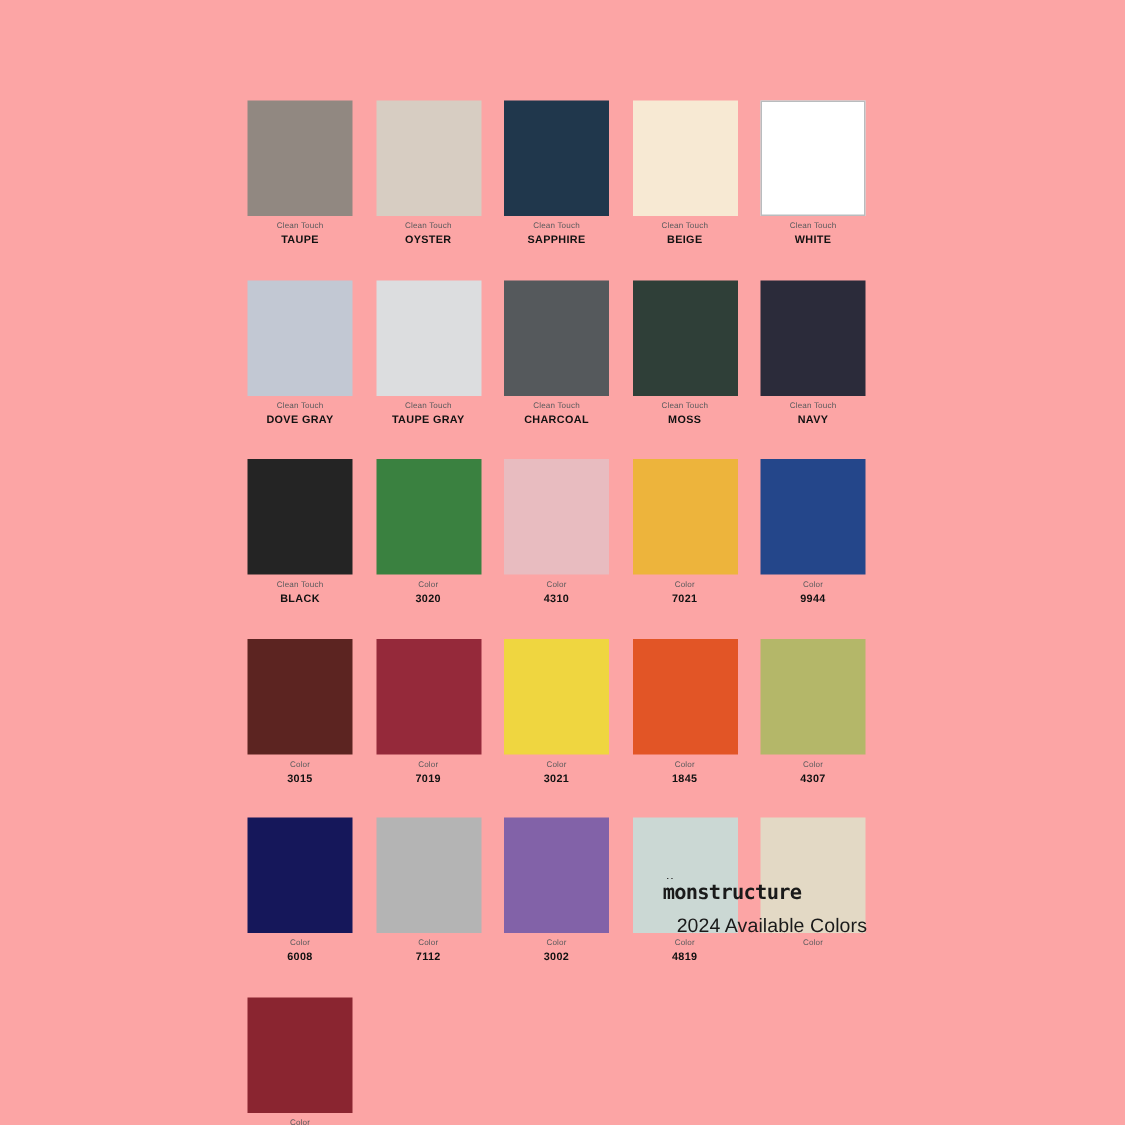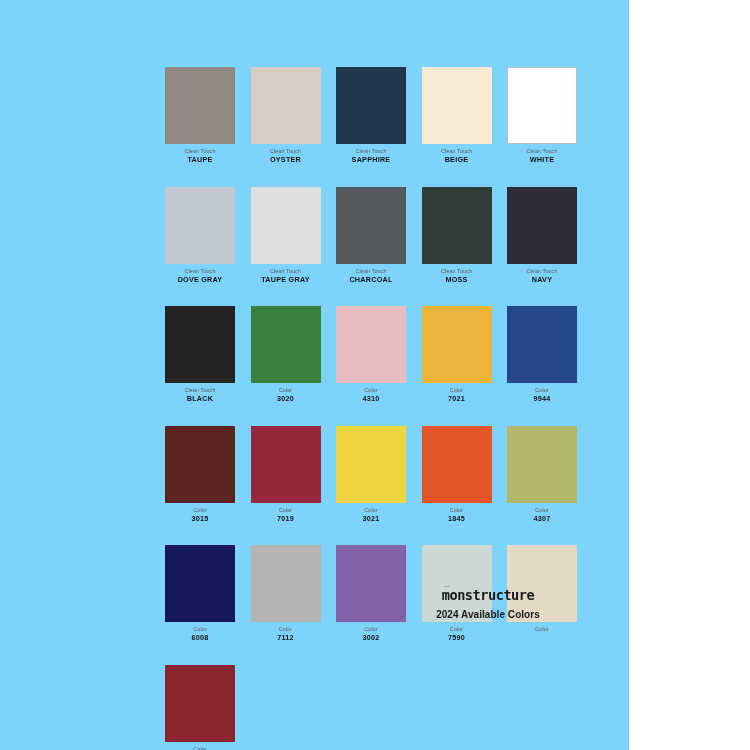--- a/index.html
+++ b/index.html
@@ -8,23 +8,23 @@
   }
   body {
     width: 750px;
     height: 750px;
     background: #ffffff;
     font-family: "Liberation Sans", sans-serif;
     overflow: hidden;
   }
   #sheet {
     position: relative;
-    width: 629px;
+    width: 750px;
     height: 750px;
-    background: #7dd3fc;
+    background: #fca5a5;
   }
   #swatch-grid {
     position: absolute;
     left: 165px;
     top: 67px;
     width: 412px;
     display: grid;
     grid-template-columns: repeat(5, 70px);
     column-gap: 15.5px;
     row-gap: 21px;
@@ -82,25 +82,26 @@
     position: absolute;
     left: 1.5px;
     top: -3.2px;
     font-size: 6px;
     letter-spacing: -0.12em;
     color: #1a1a1a;
     line-height: 1;
   }
   #brand-tagline {
     margin-top: 6px;
-    font-size: 10px;
-    font-weight: bold;
+    font-size: 13px;
+    font-weight: normal;
     color: #1a1a1a;
     letter-spacing: 0.005em;
     line-height: 1;
+    text-align: right;
   }
 </style>
 </head>
 <body>
 
 <div id="sheet">
 
   <div id="swatch-grid">
       <div class="swatch-cell">
         <div class="swatch-chip" style="background-color: rgb(145, 136, 129);"></div>
@@ -260,21 +261,21 @@
         <div class="swatch-chip" style="background-color: rgb(130, 98, 168);"></div>
         <div class="swatch-caption">
           <span class="swatch-family">Color</span>
           <span class="swatch-code">3002</span>
         </div>
       </div>
       <div class="swatch-cell">
         <div class="swatch-chip" style="background-color: rgb(203, 216, 212);"></div>
         <div class="swatch-caption">
           <span class="swatch-family">Color</span>
-          <span class="swatch-code">7590</span>
+          <span class="swatch-code">4819</span>
         </div>
       </div>
       <div class="swatch-cell">
         <div class="swatch-chip" style="background-color: rgb(227, 217, 197);"></div>
         <div class="swatch-caption">
           <span class="swatch-family">Color</span>
         </div>
       </div>
       <div class="swatch-cell">
         <div class="swatch-chip" style="background-color: rgb(138, 37, 48);"></div>

